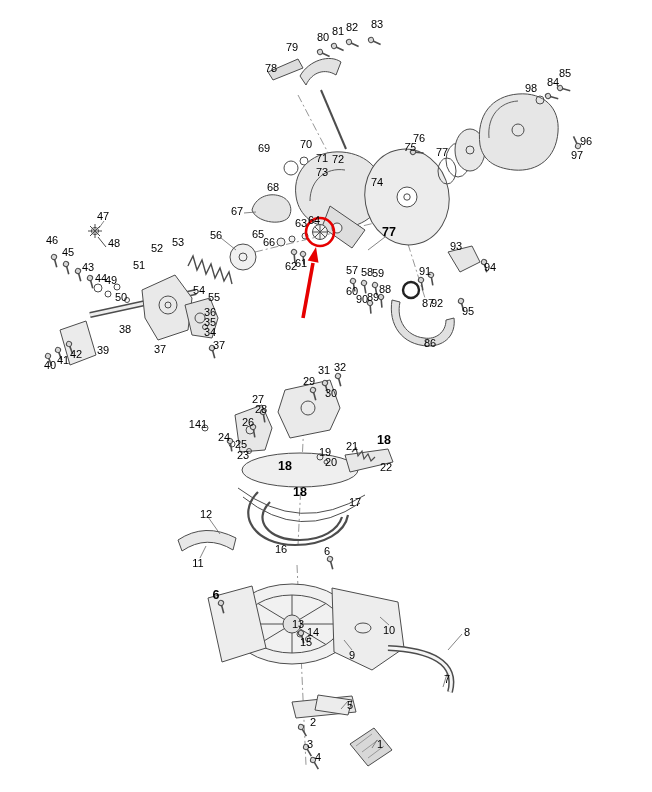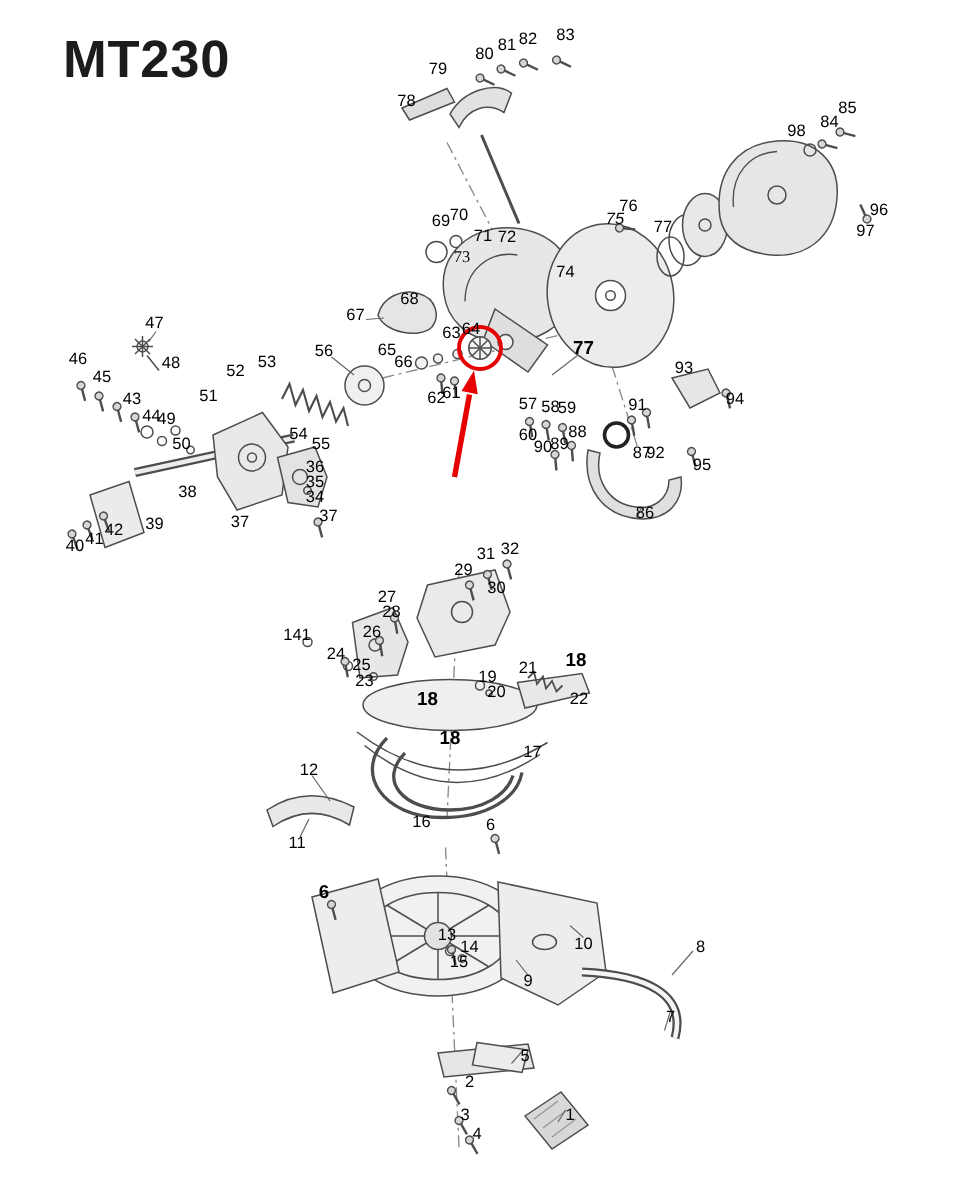--- a/index.html
+++ b/index.html
@@ -20,21 +20,20 @@
     line-height:1;
   }
   .part-label.bold { font-weight:700; font-size:12.5px; }
   svg.diagram { position:absolute; left:0; top:0; }
 </style>
 </head>
 <body>
 
 <div class="page">
 
-  <h1 class="title">MT230</h1>
 
   <svg class="diagram" width="652" height="792" viewBox="0 0 652 792">
     <defs>
       <g id="screw">
         <circle cx="0" cy="0" r="2.6" fill="#d6d6d6" stroke="#4d4d4d" stroke-width="1"></circle>
         <line x1="1.6" y1="1.6" x2="7.5" y2="7.5" stroke="#4d4d4d" stroke-width="1.6"></line>
       </g>
     </defs>
 
     <g stroke="#8a8a8a" stroke-width="0.9" stroke-dasharray="8 3 2 3" fill="none">
@@ -261,27 +260,27 @@
       <span class="part-label" style="left: 292px; top: 47px;">79</span>
       <span class="part-label" style="left: 271px; top: 68px;">78</span>
       <span class="part-label" style="left: 565px; top: 73px;">85</span>
       <span class="part-label" style="left: 553px; top: 82px;">84</span>
       <span class="part-label" style="left: 531px; top: 88px;">98</span>
       <span class="part-label" style="left: 586px; top: 141px;">96</span>
       <span class="part-label" style="left: 577px; top: 155px;">97</span>
       <span class="part-label" style="left: 410px; top: 147px; font-style: italic;">75</span>
       <span class="part-label" style="left: 419px; top: 138px;">76</span>
       <span class="part-label" style="left: 442px; top: 152px;">77</span>
-      <span class="part-label" style="left: 294px; top: 148px;">69</span>
+      <span class="part-label" style="left: 264px; top: 148px;">69</span>
       <span class="part-label" style="left: 306px; top: 144px;">70</span>
       <span class="part-label" style="left: 322px; top: 158px;">71</span>
       <span class="part-label" style="left: 338px; top: 159px;">72</span>
-      <span class="part-label" style="left: 308px; top: 172px; font-family: Liberation Serif, serif;">73</span>
+      <span class="part-label" style="left: 322px; top: 172px;">73</span>
       <span class="part-label" style="left: 377px; top: 182px;">74</span>
-      <span class="part-label" style="left: 273px; top: 200px;">68</span>
+      <span class="part-label" style="left: 273px; top: 187px;">68</span>
       <span class="part-label" style="left: 237px; top: 211px;">67</span>
       <span class="part-label" style="left: 301px; top: 223px;">63</span>
       <span class="part-label" style="left: 314px; top: 220px;">64</span>
       <span class="part-label" style="left: 258px; top: 234px;">65</span>
       <span class="part-label" style="left: 269px; top: 242px;">66</span>
       <span class="part-label bold" style="left: 389px; top: 232px;">77</span>
       <span class="part-label" style="left: 301px; top: 263px;">61</span>
       <span class="part-label" style="left: 291px; top: 266px;">62</span>
       <span class="part-label" style="left: 103px; top: 216px;">47</span>
       <span class="part-label" style="left: 52px; top: 240px;">46</span>

